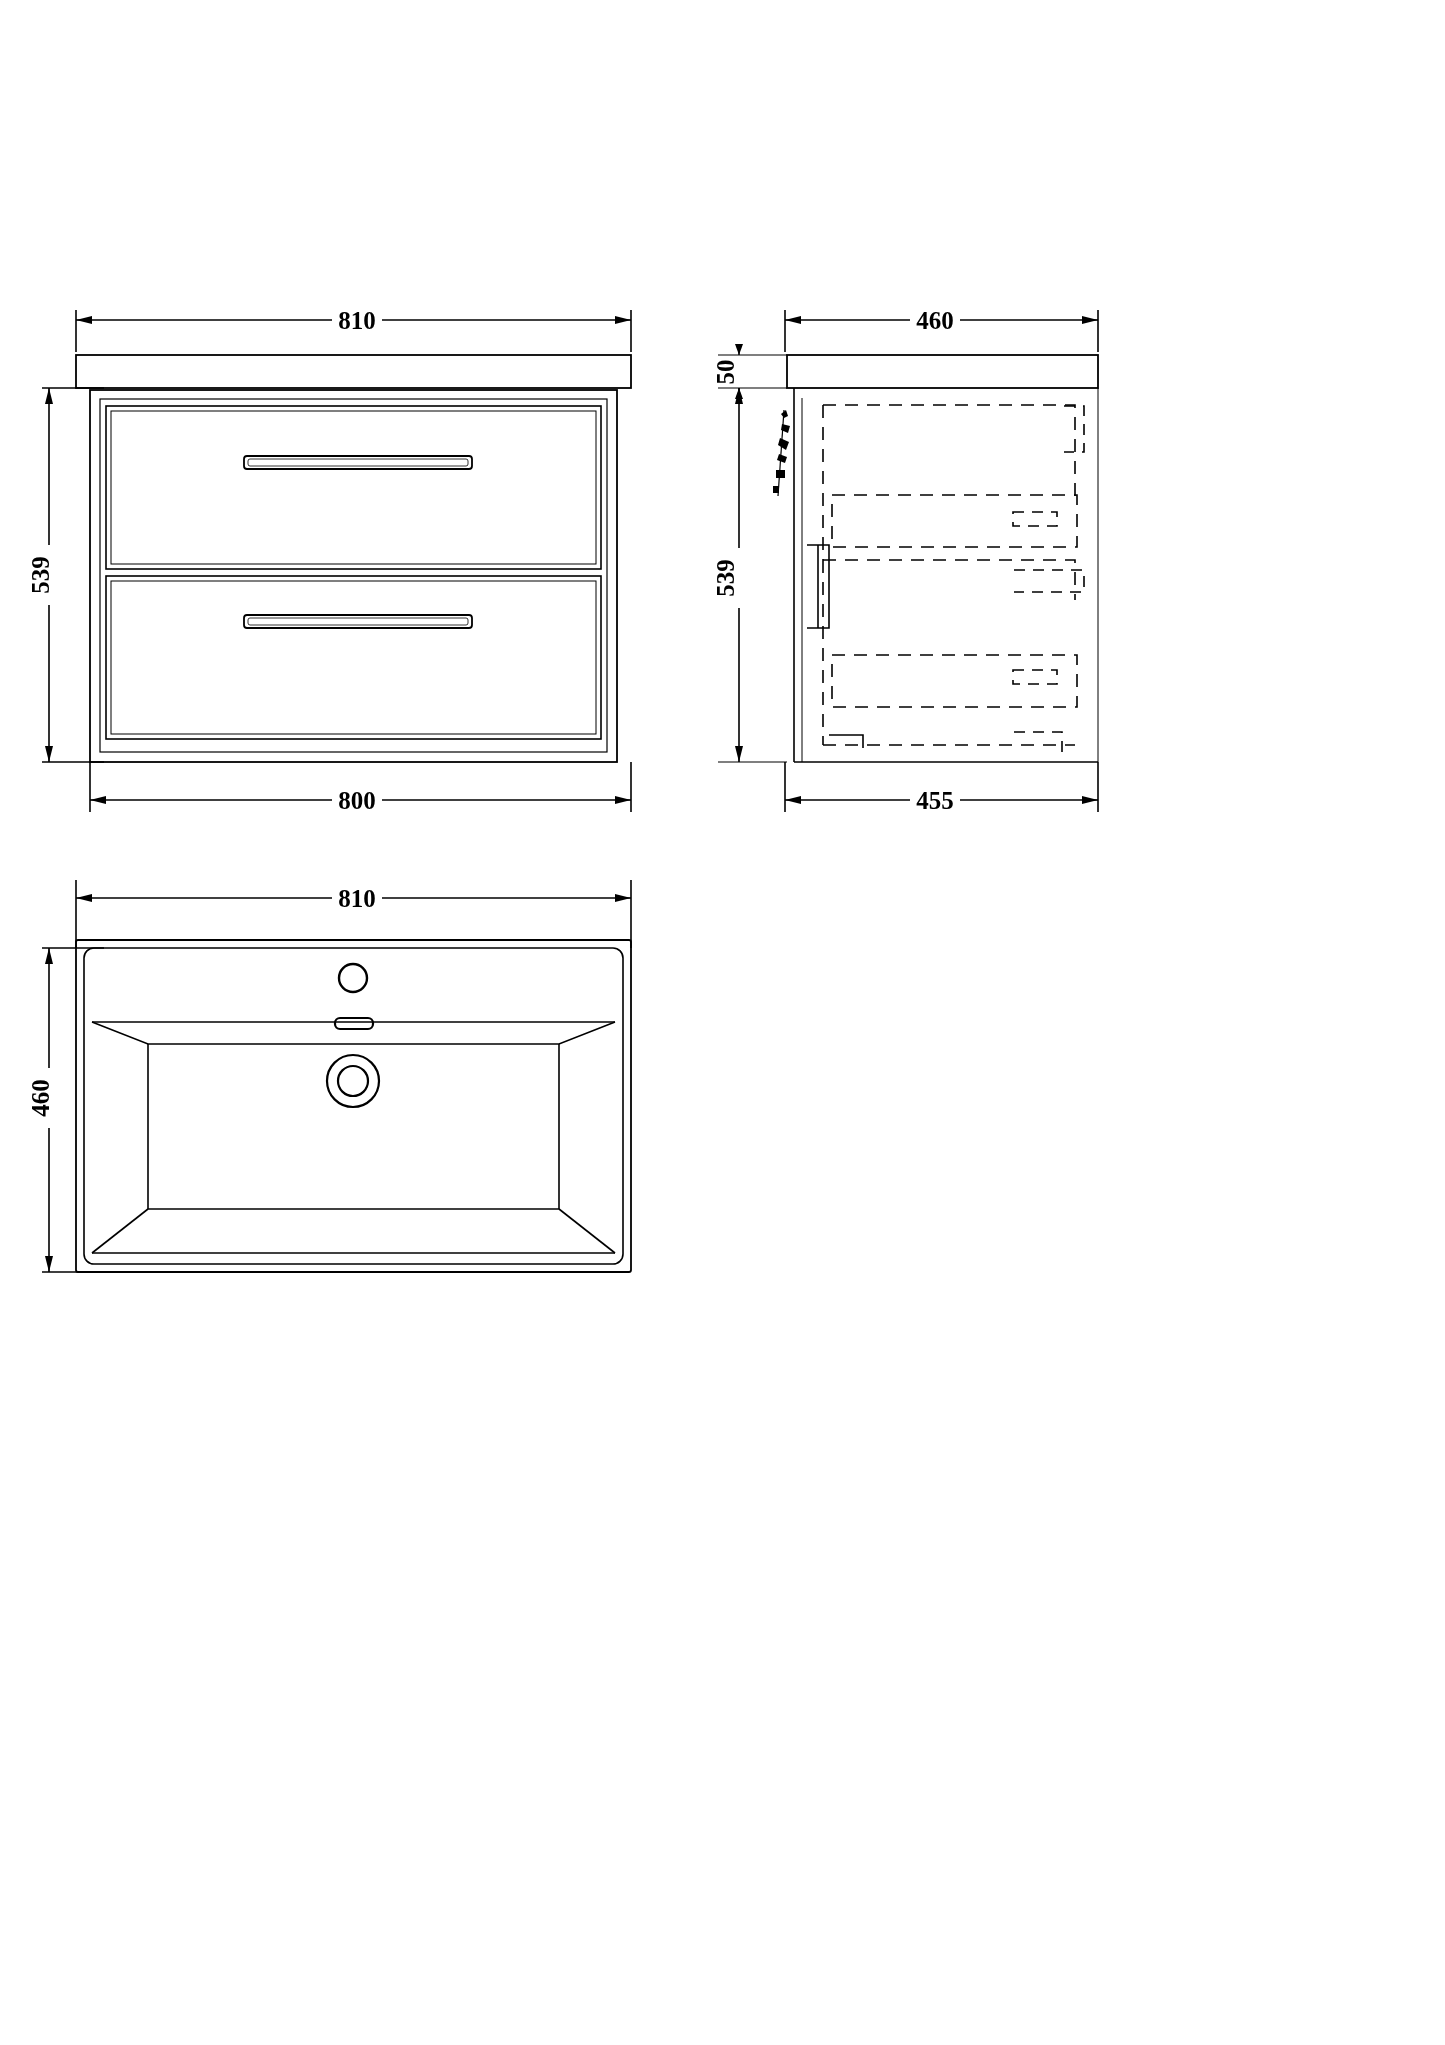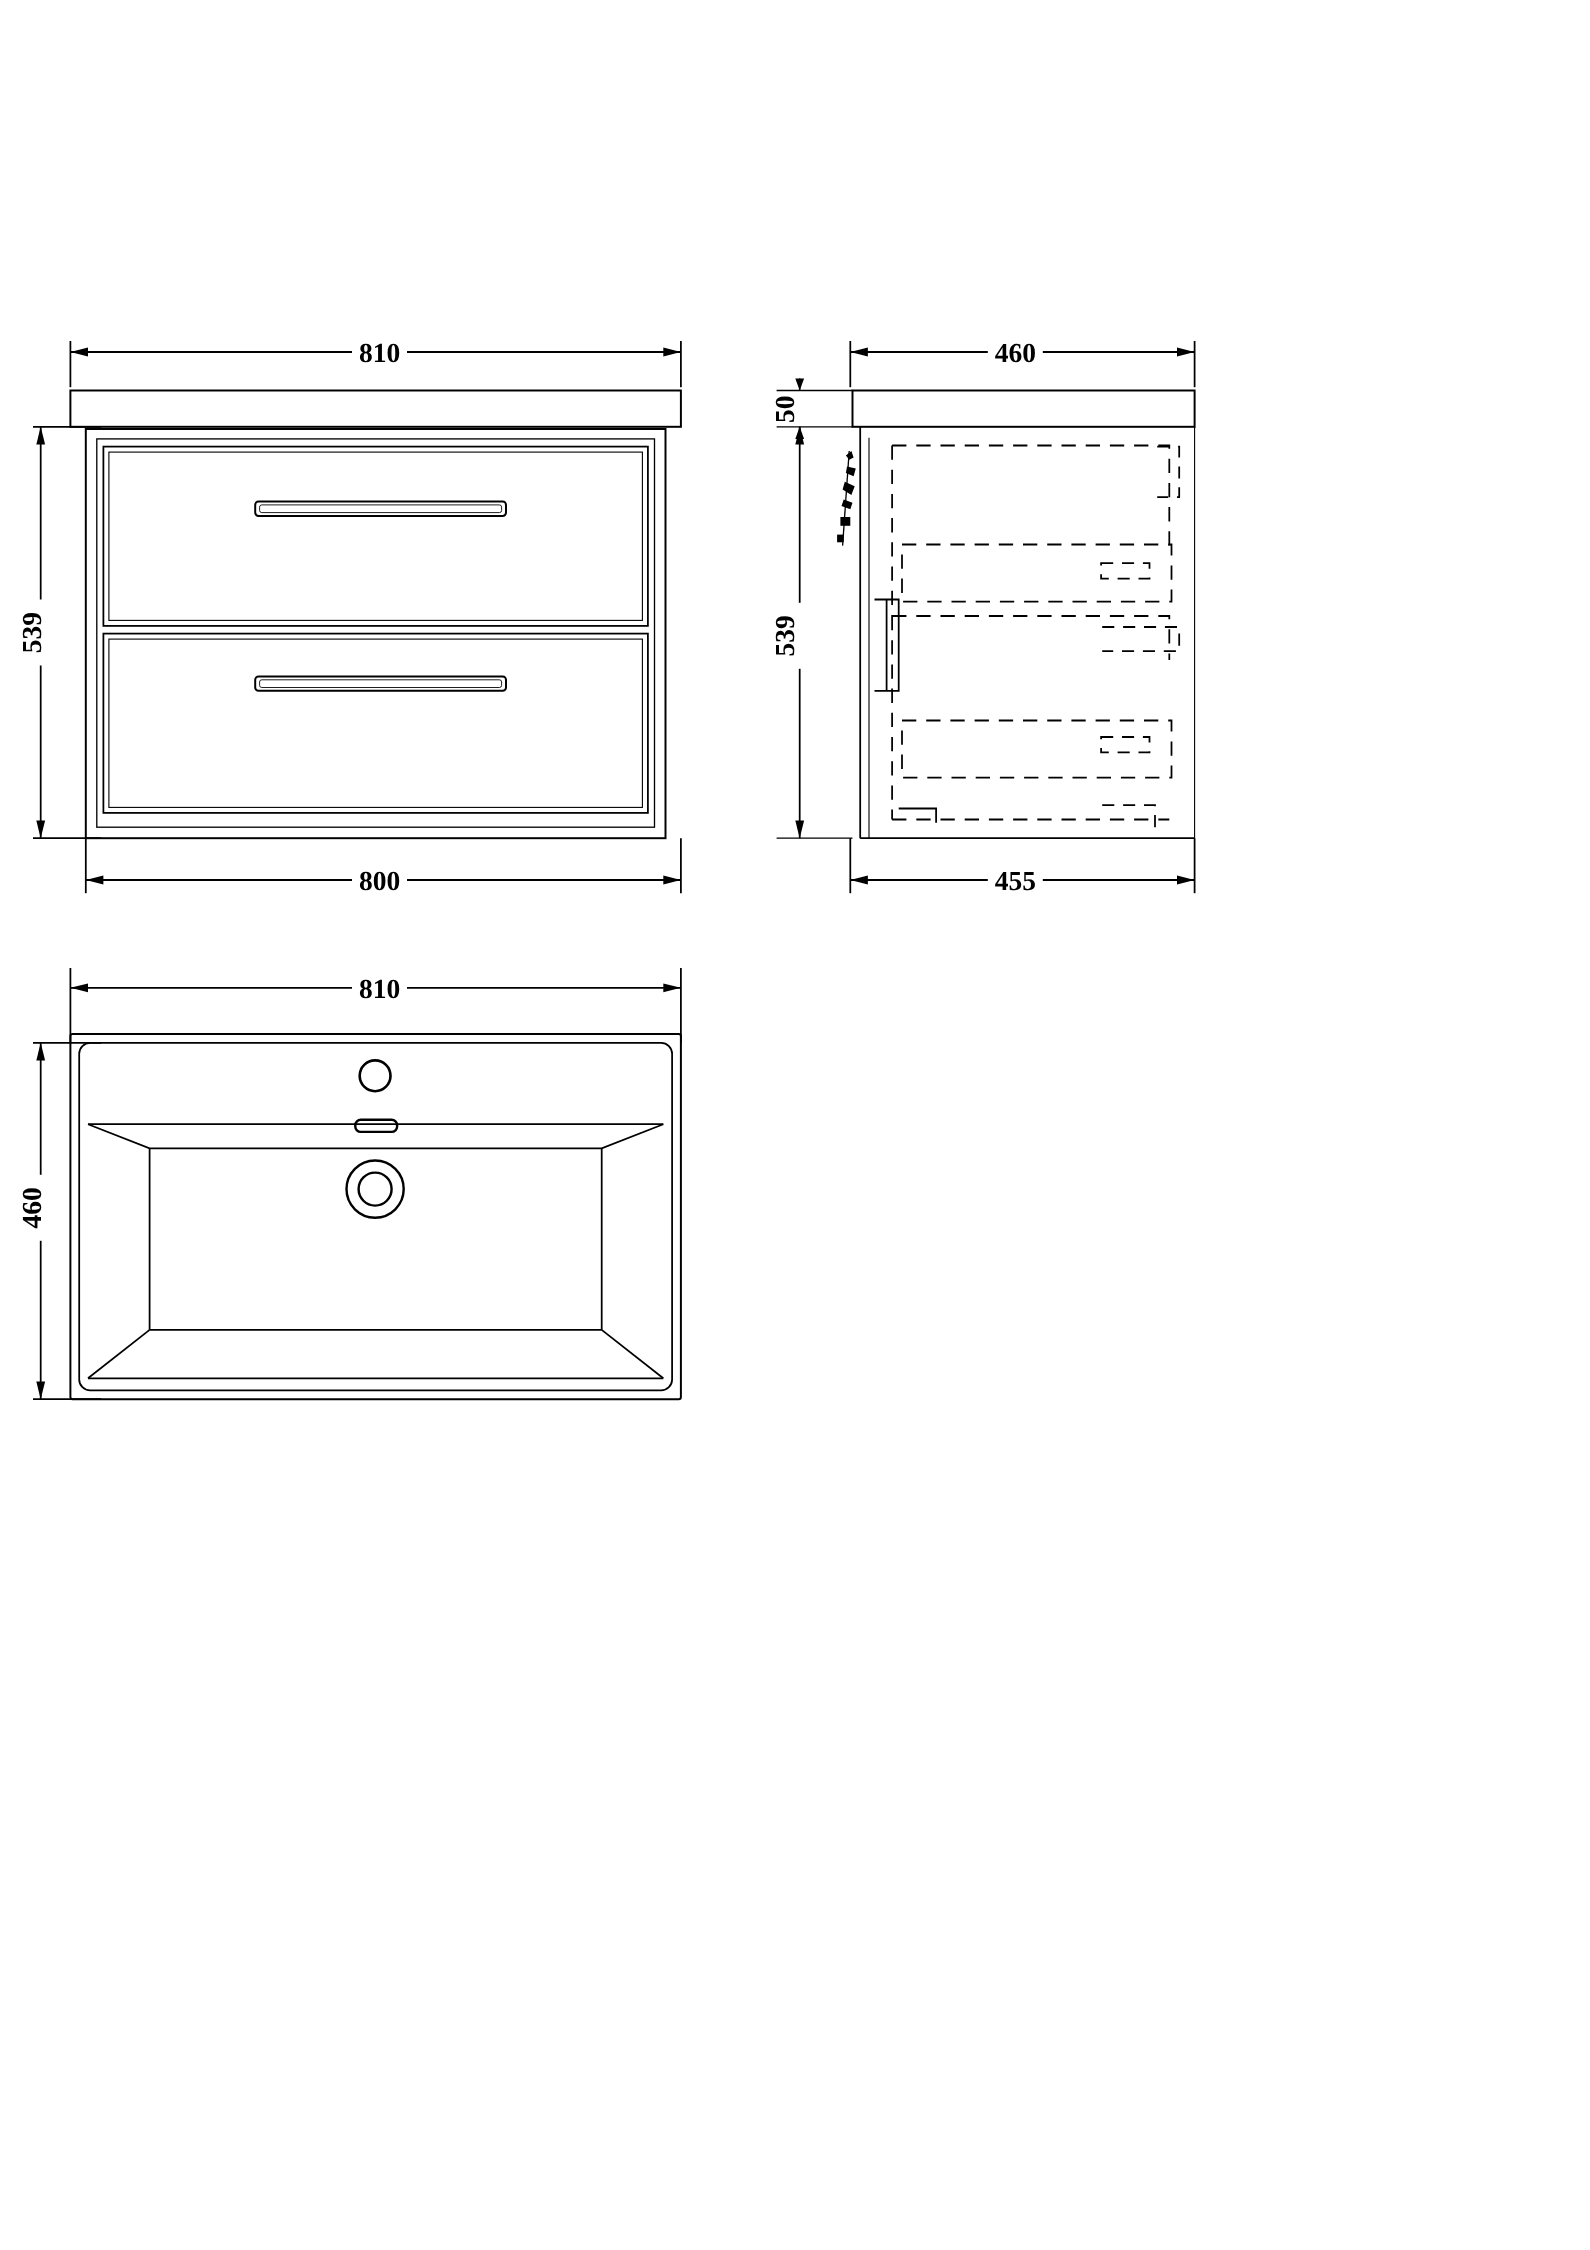--- a/index.html
+++ b/index.html
@@ -2,21 +2,21 @@
 <html><head>
 <meta charset="utf-8">
 <title>Vanity Unit Technical Drawing</title>
 <style>
   html,body{margin:0;padding:0;background:#ffffff;}
   body{
     width:1445px;height:2045px;position:relative;overflow:hidden;
     font-family:"Liberation Serif", serif;
     color:#000;
   }
-  .sheet{position:absolute;inset:0;}
+  .sheet{position:absolute;inset:0;margin-left:12px;}
   svg{display:block;}
   .dimtext{
     font-family:"Liberation Serif", serif;
     font-weight:700;
     font-size:25px;
     fill:#000;
   }
 </style>
 </head>
 <body>

